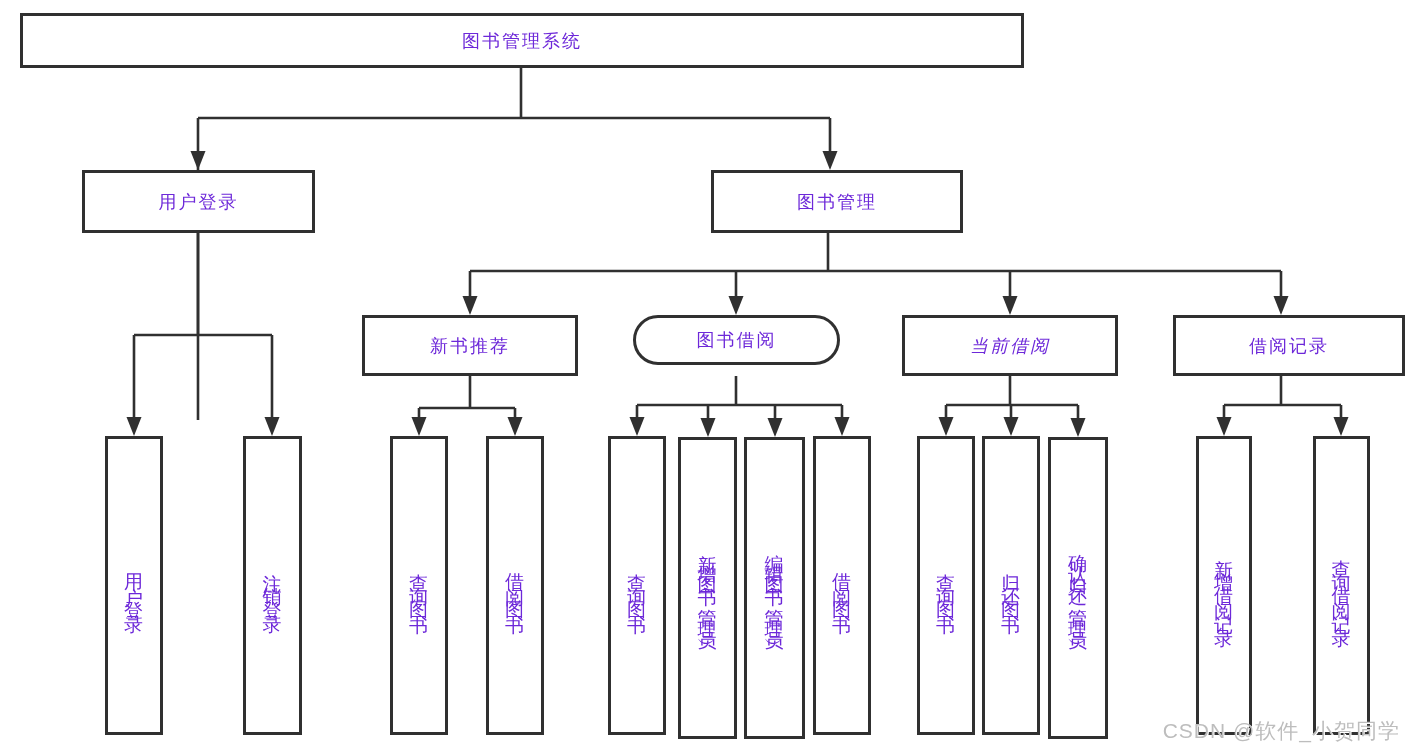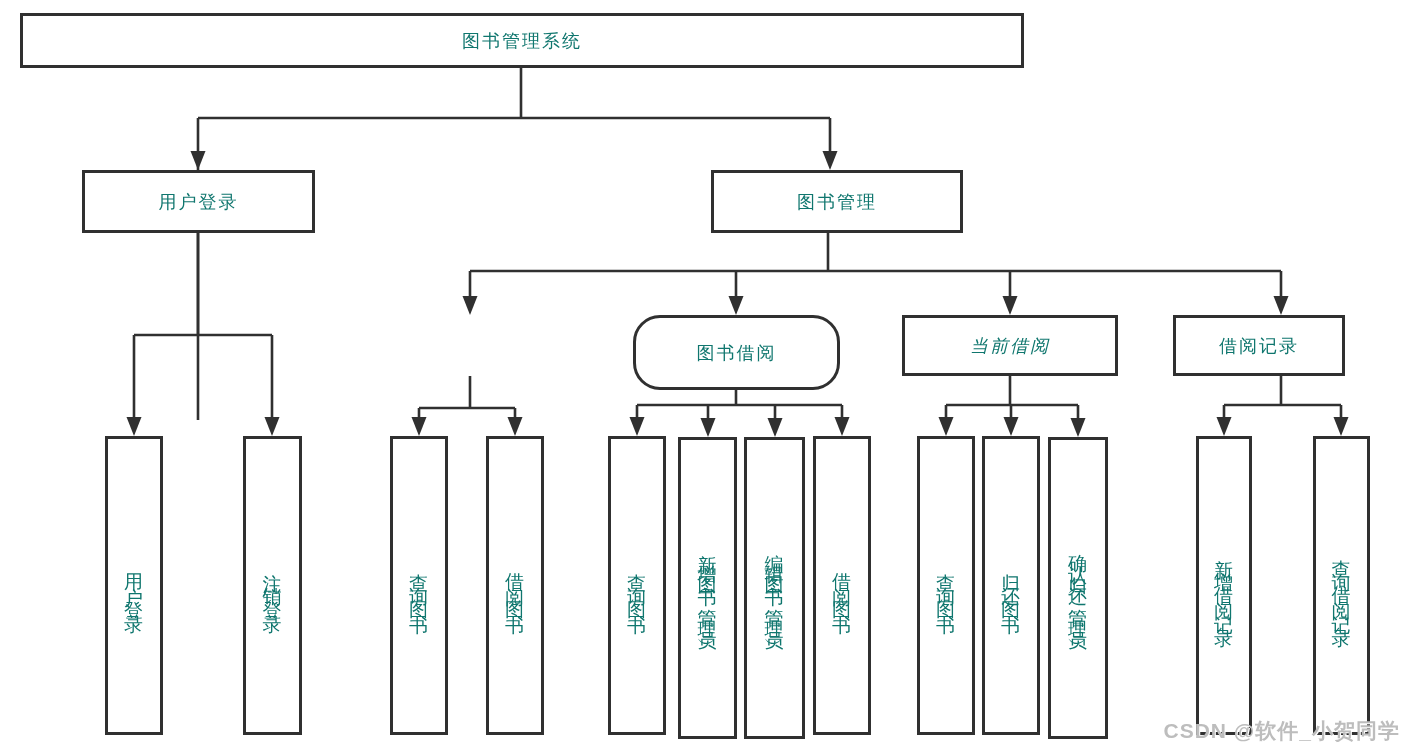--- a/index.html
+++ b/index.html
@@ -32,21 +32,21 @@
     stroke: none;
   }
   .node {
     position: absolute;
     box-sizing: border-box;
     border: 3px solid #303030;
     background: #ffffff;
     display: flex;
     align-items: center;
     justify-content: center;
-    color: #0f766e;
+    color: #6d28d9;
     font-size: 18px;
     letter-spacing: 2px;
     white-space: nowrap;
   }
   .node.leaf {
     writing-mode: vertical-rl;
     font-size: 19px;
     letter-spacing: 14px;
     line-height: 1;
   }
@@ -54,21 +54,20 @@
     letter-spacing: 11px;
   }
   .watermark {
     position: absolute;
     right: 5px;
     bottom: 2px;
     font-size: 21px;
     letter-spacing: 1px;
     color: #bdbdbd;
     text-shadow: 1px 1px 0 #ffffff;
-    font-weight: bold;
   }
 </style>
 </head>
 <body>
 
 <div class="canvas">
 
   <svg class="connectors" viewBox="0 0 1405 747">
     <g>
       <path class="ln" d="M521,68 V118 M198,118 H830 M198,118 V420 M830,118 V152"></path>
@@ -110,23 +109,24 @@
       <path class="ah" d="M1224,436 l-7.5,-19 h15 z"></path>
       <path class="ah" d="M1341,436 l-7.5,-19 h15 z"></path>
     </g>
   </svg>
 
   <div class="node" style="left:20px; top:13px; width:1004px; height:55px;">图书管理系统</div>
 
   <div class="node" style="left:82px; top:170px; width:233px; height:63px;">用户登录</div>
   <div class="node" style="left:711px; top:170px; width:252px; height:63px;">图书管理</div>
 
-  <div class="node" style="left:633px; top:315px; width:207px; height:75px;border-radius:27px;">图书借阅</div>
+  <div class="node" style="left:362px; top:315px; width:216px; height:61px;">新书推荐</div>
+  <div class="node" style="left:633px; top:315px; width:207px; height:50px;border-radius:27px;">图书借阅</div>
   <div class="node" style="left:902px; top:315px; width:216px; height:61px;font-style:italic;">当前借阅</div>
-  <div class="node" style="left:1173px; top:315px; width:172px; height:61px;">借阅记录</div>
+  <div class="node" style="left:1173px; top:315px; width:232px; height:61px;">借阅记录</div>
 
   <div class="node leaf" style="left:105px; top:436px; width:58px; height:299px;">用户登录</div>
   <div class="node leaf" style="left:243px; top:436px; width:59px; height:299px;">注销登录</div>
 
   <div class="node leaf" style="left:390px; top:436px; width:58px; height:299px;">查询图书</div>
   <div class="node leaf" style="left:486px; top:436px; width:58px; height:299px;">借阅图书</div>
 
   <div class="node leaf" style="left:608px; top:436px; width:58px; height:299px;">查询图书</div>
   <div class="node leaf tight" style="left:678px; top:437px; width:59px; height:302px;">新增图书（管理员）</div>
   <div class="node leaf tight" style="left:744px; top:437px; width:61px; height:302px;">编辑图书（管理员）</div>

